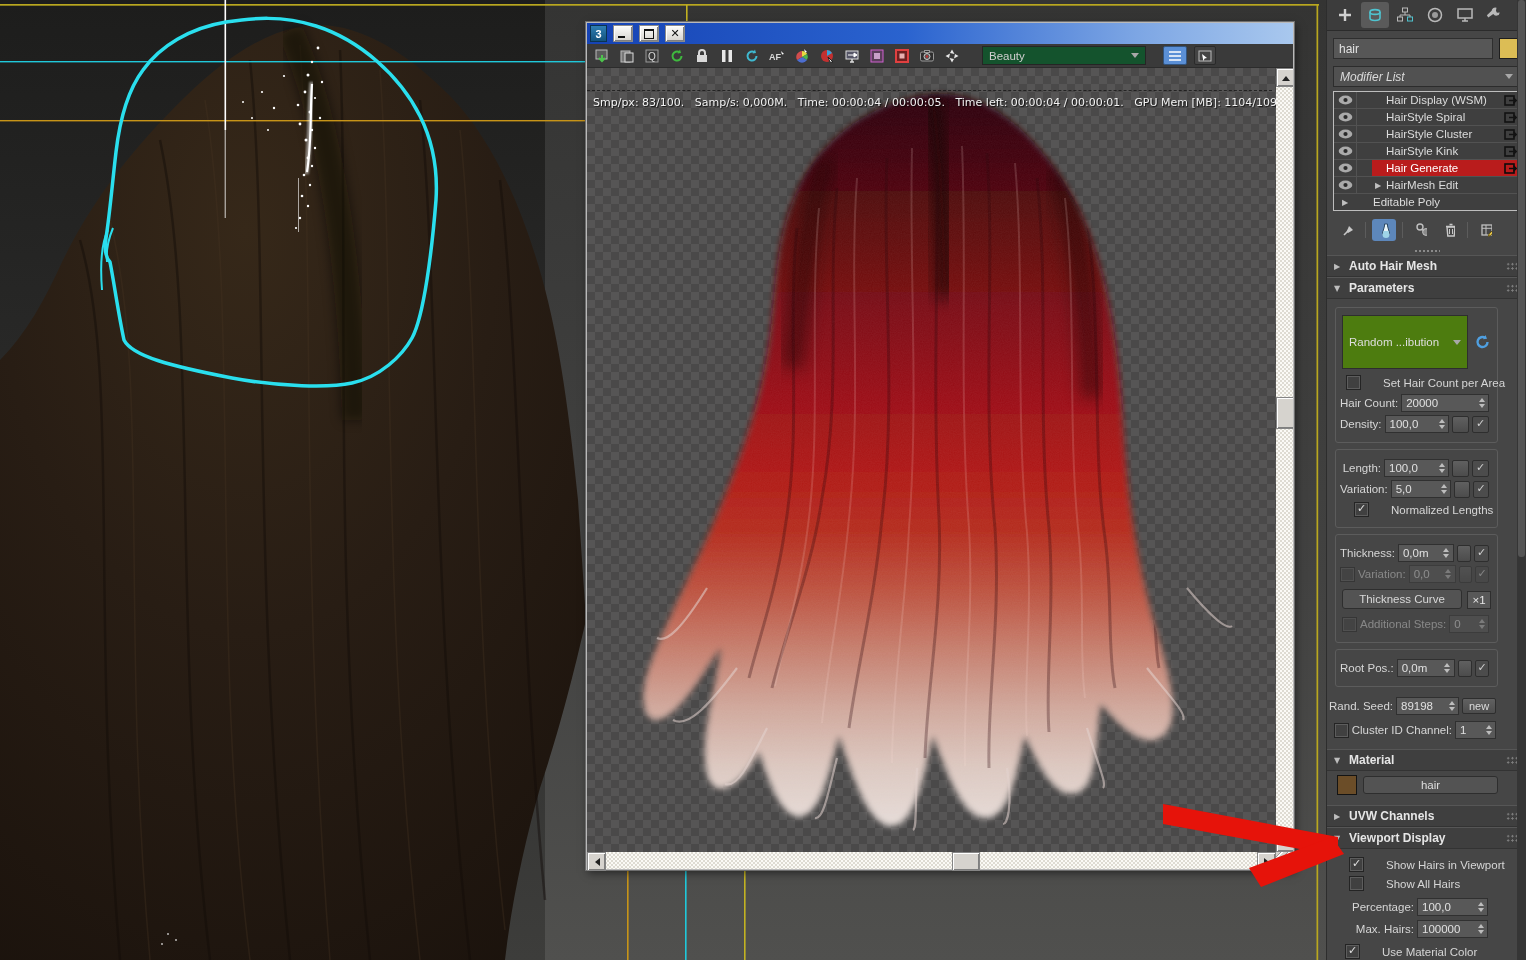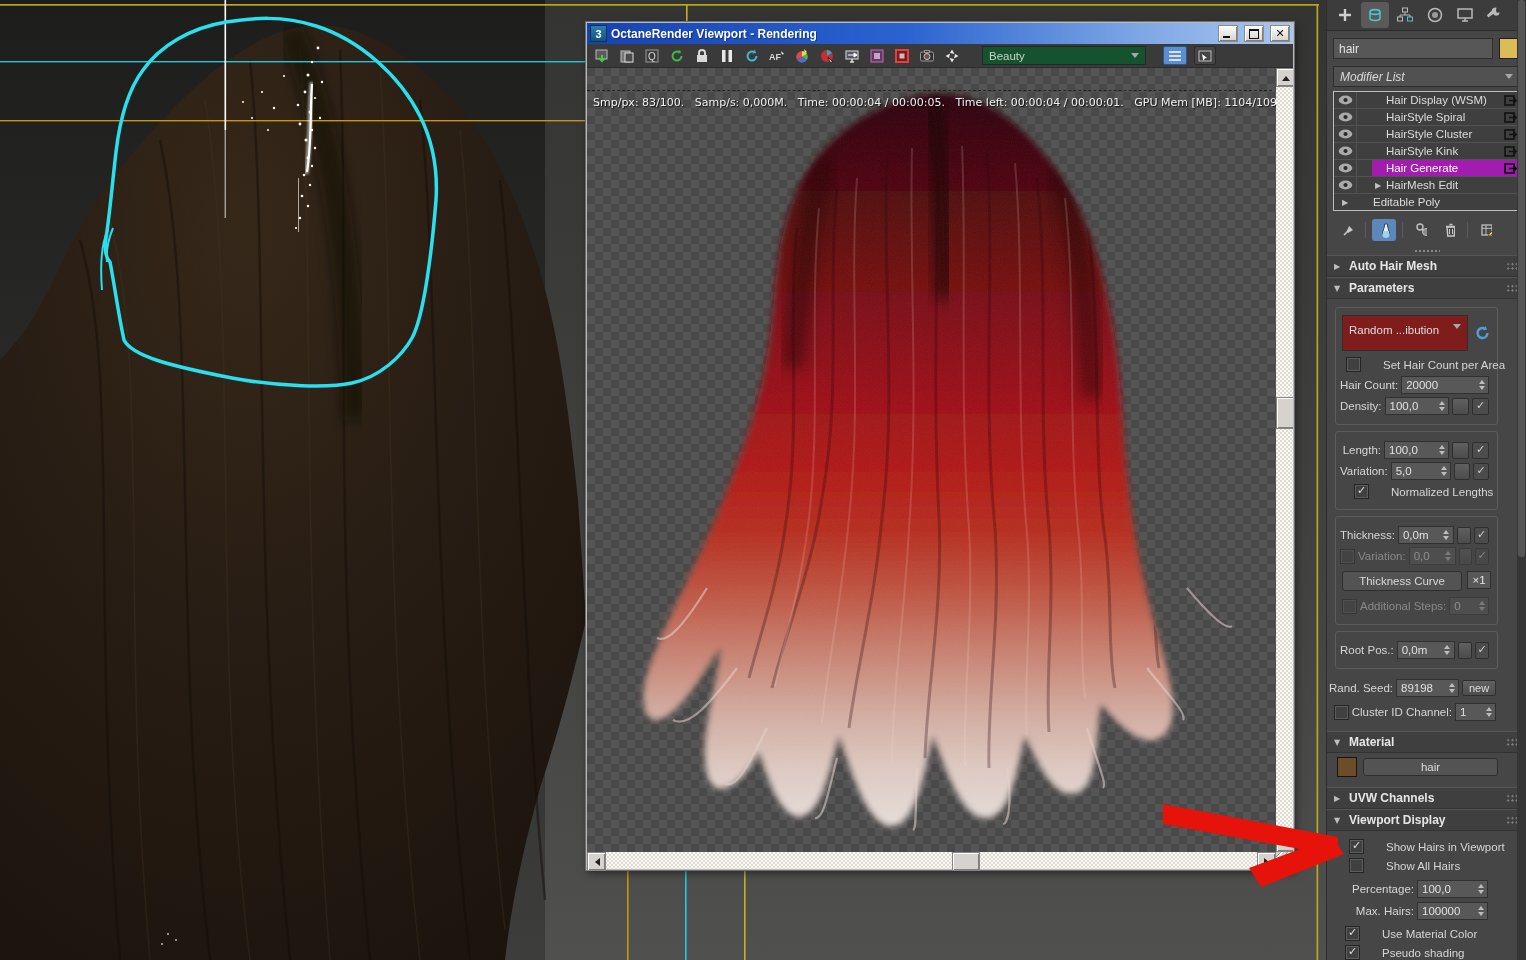--- a/index.html
+++ b/index.html
@@ -66,21 +66,21 @@
              display:flex;align-items:center;padding:0 5px;font-size:12px;}
   .swatch{width:19px;height:19px;background:#dcbd55;border:1px solid #1e1e1e;cursor:pointer;}
   .modlist{margin:2px 6px 4px 6px;height:19px;background:#515151;border:1px solid #2c2c2c;display:flex;align-items:center;
            padding:0 6px;color:#dadada;cursor:pointer;font-style:italic;}
   .stack{margin:2px 6px 0 6px;background:#3f3f3f;border:1px solid #bdbdbd;}
   .mrow{height:16px;display:flex;align-items:center;border-bottom:1px solid #525252;cursor:pointer;font-size:11.5px;color:#dcdcdc;}
   .mrow:last-child{border-bottom:none;}
   .eyec{width:22px;align-self:stretch;display:flex;align-items:center;justify-content:center;border-right:1px solid #525252;cursor:pointer;}
   .mexp{width:12px;font-size:8px;color:#c0c0c0;text-align:center;}
   .mlabel{padding-left:14px;flex:1;white-space:nowrap;overflow:hidden;}
-  .mrow.sel .mbody{background:#a21caf;color:#fff;gap:28px;}
+  .mrow.sel .mbody{background:#b91c1c;color:#fff;gap:28px;}
   .mbody{flex:1;align-self:stretch;display:flex;align-items:center;margin-left:15px;}
   .badge{margin-left:auto;margin-right:2px;display:flex;}
   .stackbtns{display:flex;align-items:center;gap:4px;padding:8px 8px 6px 8px;}
   .skb{width:24px;height:22px;background:transparent;border:none;display:flex;align-items:center;justify-content:center;cursor:pointer;border-radius:3px;}
   .skb.active{background:#5d87bb;}
   .sksep{width:1px;height:16px;background:#5c5c5c;margin:0 2px;}
   .splitter{height:8px;display:flex;align-items:center;justify-content:center;}
   .splitter .dots{width:26px;height:4px;background-image:radial-gradient(#8a8a8a 1px, transparent 1.2px);background-size:4px 4px;}
   .ro-head{height:20px;background:#3f3f3f;border-top:1px solid #565656;border-bottom:1px solid #333;
            display:flex;align-items:center;gap:6px;padding:0 7px;font-weight:bold;color:#e6e6e6;cursor:pointer;font-size:12px;}
@@ -96,21 +96,21 @@
   .spn i{width:0;height:0;border-left:3.5px solid transparent;border-right:3.5px solid transparent;}
   .spn .u{border-bottom:4px solid #bdbdbd;}
   .spn .d{border-top:4px solid #bdbdbd;}
   .mapbtn{width:15px;height:15px;background:linear-gradient(#606060,#4c4c4c);border:1px solid #2e2e2e;border-radius:2px;cursor:pointer;}
   .keychk{width:15px;height:15px;background:#4c4c4c;border:1px solid #2e2e2e;border-radius:2px;color:#cfcfcf;
           font-size:11px;line-height:13px;text-align:center;cursor:pointer;font-family:"DejaVu Sans",sans-serif;}
   .cb{width:13px;height:13px;background:#404040;border:1px solid #242424;box-shadow:inset 0 0 0 1px #5d5d5d;
       color:#e0e0e0;font-size:11px;line-height:11px;text-align:center;cursor:pointer;flex:none;font-family:"DejaVu Sans",sans-serif;}
   .cbrow{display:flex;align-items:center;gap:22px;margin:4px 0 4px 22px;}
   .dis{opacity:.45;}
-  .ddfield{height:18px;background:#7f1d1d;border:1px solid #2e2e2e;display:flex;padding:8px 6px;color:#dedede;
+  .ddfield{height:18px;background:#4d7c0f;border:1px solid #2e2e2e;display:flex;align-items:center;padding:17px 6px;color:#dedede;
            font-size:11.5px;cursor:pointer;flex:1;}
   .matrow{display:flex;align-items:center;gap:6px;padding:4px 28px 4px 10px;}
   .matswatch{width:18px;height:18px;background:#6b4d28;border:1px solid #141414;cursor:pointer;}
   .matbtn{flex:1;height:18px;background:#535353;border:1px solid #2e2e2e;border-radius:3px;color:#dedede;
           display:flex;align-items:center;justify-content:center;font-size:11.5px;cursor:pointer;}
   .panel-scroll{position:absolute;right:0;top:0;width:9px;height:100%;background:#353535;}
   .pthumb{position:absolute;top:0;left:1px;width:7px;height:58%;background:#555;border-radius:3px;}
   .annot{position:absolute;left:0;top:0;width:1526px;height:960px;pointer-events:none;z-index:60;}
   .newbtn{width:34px;height:16px;background:linear-gradient(#616161,#4d4d4d);border:1px solid #2e2e2e;border-radius:2px;
           color:#dcdcdc;font-size:11px;display:flex;align-items:center;justify-content:center;cursor:pointer;}
@@ -226,21 +226,20 @@
         <circle cx="243" cy="102" r="1"></circle>
       <circle cx="168" cy="934" r="1" opacity=".7"></circle>
         <circle cx="176" cy="940" r="1" opacity=".7"></circle>
         <circle cx="162" cy="944" r="1" opacity=".7"></circle>
     </g>
   </svg>
 
   <div class="ow">
     <div class="ow-title">
       <span class="ow-ico">3</span>
-      <span class="ow-title-text">OctaneRender Viewport - Rendering</span>
       <span class="wbtn">
           <i class="g-min"></i>
         </span>
       <span class="wbtn">
           <i class="g-max"></i>
         </span>
       <span class="wbtn">
           <span class="g-x">✕</span>
         </span>
     </div>
@@ -772,21 +771,21 @@
           <div class="spin" style="width:52px">
             <span>0,0</span>
             <span class="spn">
                 <i class="u"></i>
                 <i class="d"></i>
               </span>
           </div>
           <span class="mapbtn"></span>
           <span class="keychk">✓</span>
         </div>
-        <div style="display:flex;align-items:flex-start;gap:5px;margin:6px 2px;">
+        <div style="display:flex;align-items:flex-end;gap:5px;margin:6px 2px;">
           <button class="curvebtn">Thickness Curve</button>
           <button class="xbtn">×1</button>
         </div>
         <div class="prow dis" style="justify-content:flex-start;margin-left:2px;">
           <span class="cb"></span>
           <label class="plabel">Additional Steps:</label>
           <div class="spin" style="width:44px;margin-left:auto">
             <span>0</span>
             <span class="spn">
                 <i class="u"></i>

